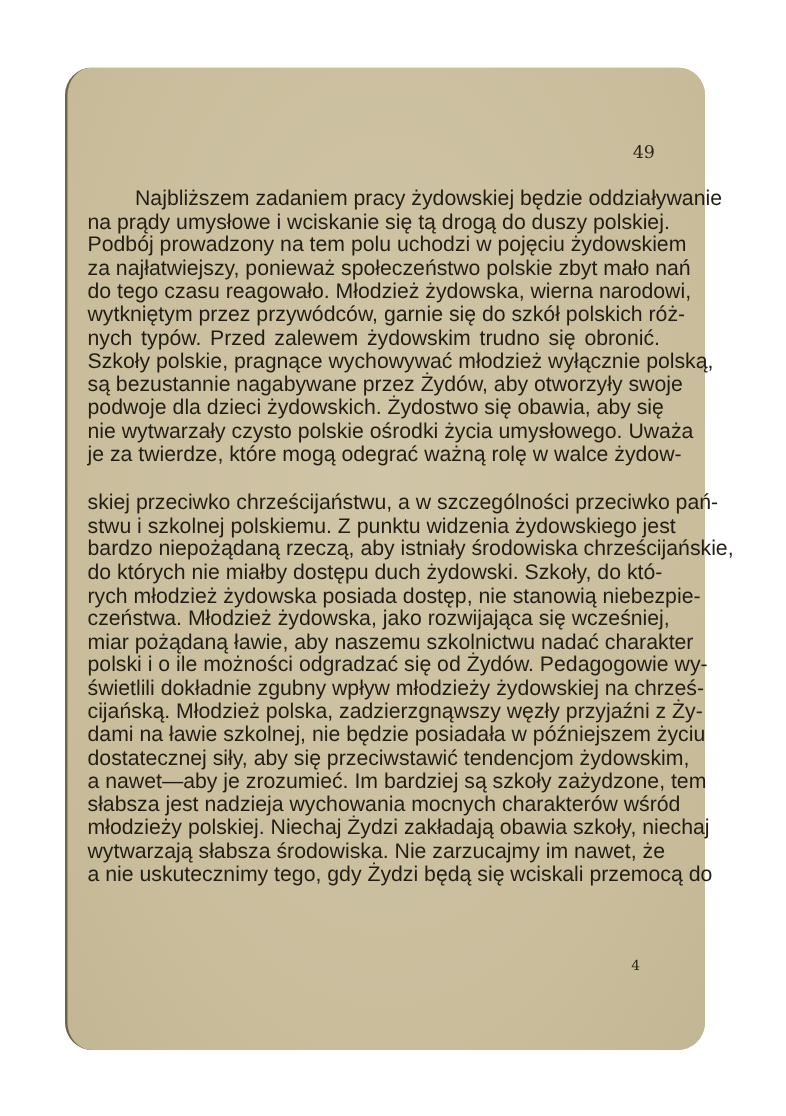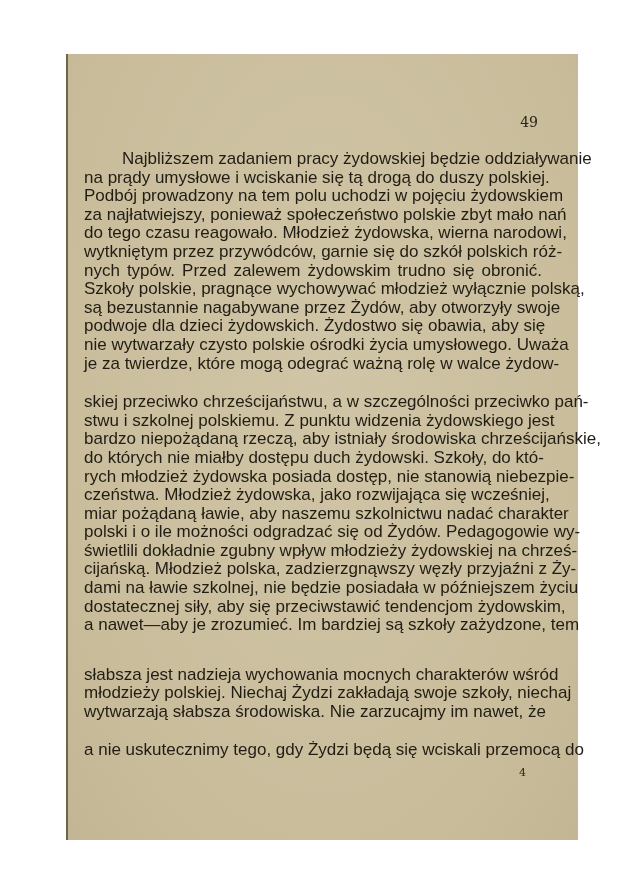--- a/index.html
+++ b/index.html
@@ -1,22 +1,23 @@
 <!DOCTYPE html>
 <html><head>
 <meta charset="utf-8">
 <style>
   html, body { margin: 0; padding: 0; background: #ffffff; }
   body { width: 629px; height: 893px; position: relative; overflow: hidden; }
   .page {
-    position: absolute; left: 66px; top: 54px; width: 512px; height: 786px;
+    position: absolute; left: 52px; top: 54px; width: 512px; height: 786px;
     background: #cbbf9f;
     background-image: radial-gradient(ellipse at 50% 40%, #d0c5a6 0%, #c9bd9c 70%, #c3b695 100%);
     border-left: 2px solid #6e6448;
     box-sizing: border-box;
+    border-radius: 22px;
   }
   .page-number {
     position: absolute; right: 40px; top: 60px;
     font-family: "DejaVu Serif", serif; font-size: 14px; color: #2a2418;
   }
   .text-block {
     position: absolute; left: 16px; top: 96px; width: 458px;
     font-family: "Liberation Sans", sans-serif; font-size: 17px; color: #221d14;
   }
   .line {
@@ -53,19 +54,19 @@
       <span class="line" style="height: 18.5938px; line-height: 18.5938px;">do których nie miałby dostępu duch żydowski. Szkoły, do któ-</span>
       <span class="line" style="height: 18.5938px; line-height: 18.5938px;">rych młodzież żydowska posiada dostęp, nie stanowią niebezpie-</span>
       <span class="line" style="height: 18.5938px; line-height: 18.5938px;">czeństwa. Młodzież żydowska, jako rozwijająca się wcześniej,</span>
       <span class="line" style="height: 18.5938px; line-height: 18.5938px;">miar pożądaną ławie, aby naszemu szkolnictwu nadać charakter</span>
       <span class="line" style="height: 18.5938px; line-height: 18.5938px;">polski i o ile możności odgradzać się od Żydów. Pedagogowie wy-</span>
       <span class="line" style="height: 18.5938px; line-height: 18.5938px;">świetlili dokładnie zgubny wpływ młodzieży żydowskiej na chrześ-</span>
       <span class="line" style="height: 18.5938px; line-height: 18.5938px;">cijańską. Młodzież polska, zadzierzgnąwszy węzły przyjaźni z Ży-</span>
       <span class="line" style="height: 18.5938px; line-height: 18.5938px;">dami na ławie szkolnej, nie będzie posiadała w późniejszem życiu</span>
       <span class="line" style="height: 18.5938px; line-height: 18.5938px;">dostatecznej siły, aby się przeciwstawić tendencjom żydowskim,</span>
       <span class="line" style="height: 18.5938px; line-height: 18.5938px;">a nawet—aby je zrozumieć. Im bardziej są szkoły zażydzone, tem</span>
-      <span class="line" style="height: 18.5938px; line-height: 18.5938px; margin-top: 31px;">słabsza jest nadzieja wychowania mocnych charakterów wśród</span>
-      <span class="line" style="height: 18.5938px; line-height: 18.5938px;">młodzieży polskiej. Niechaj Żydzi zakładają swoje szkoły, niechaj</span>
+      <span class="line" style="height: 18.5938px; line-height: 18.5938px;">słabsza jest nadzieja wychowania mocnych charakterów wśród</span>
+      <span class="line" style="height: 18.5938px; line-height: 18.5938px;">młodzieży polskiej. Niechaj Żydzi zakładają obawia szkoły, niechaj</span>
       <span class="line" style="height: 18.5938px; line-height: 18.5938px;">wytwarzają słabsza środowiska. Nie zarzucajmy im nawet, że</span>
-      <span class="line" style="height: 18.5938px; line-height: 18.5938px; margin-top: 19px;">a nie uskutecznimy tego, gdy Żydzi będą się wciskali przemocą do</span>
+      <span class="line" style="height: 18.5938px; line-height: 18.5938px;">a nie uskutecznimy tego, gdy Żydzi będą się wciskali przemocą do</span>
     </div>
   <div class="footer-number">4</div>
 </div>
 
 </body></html>

